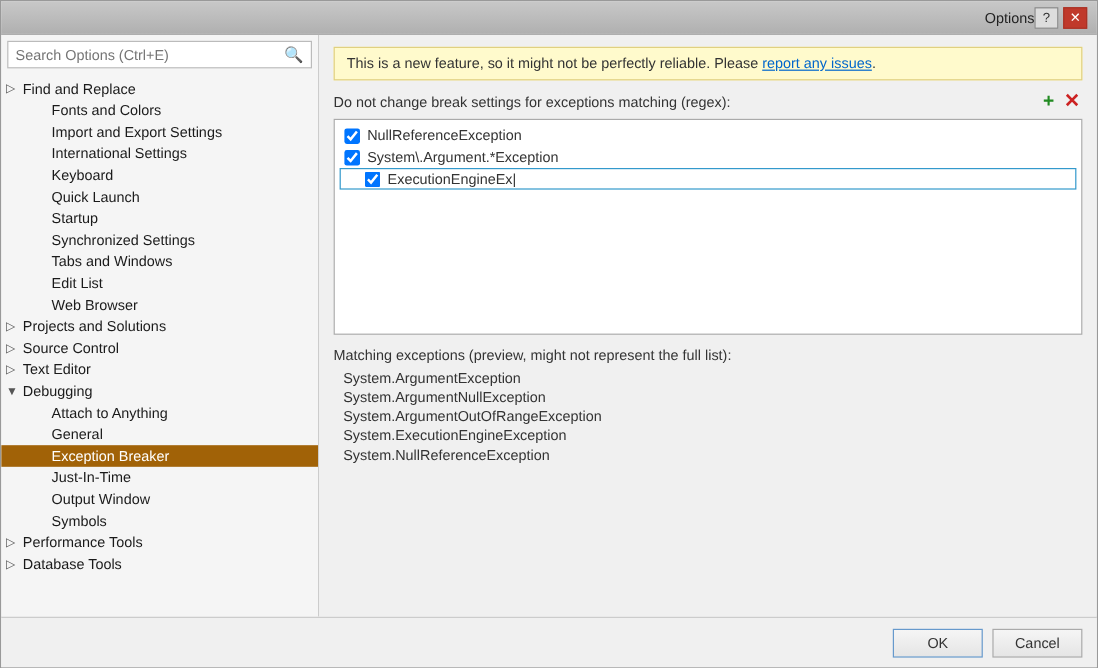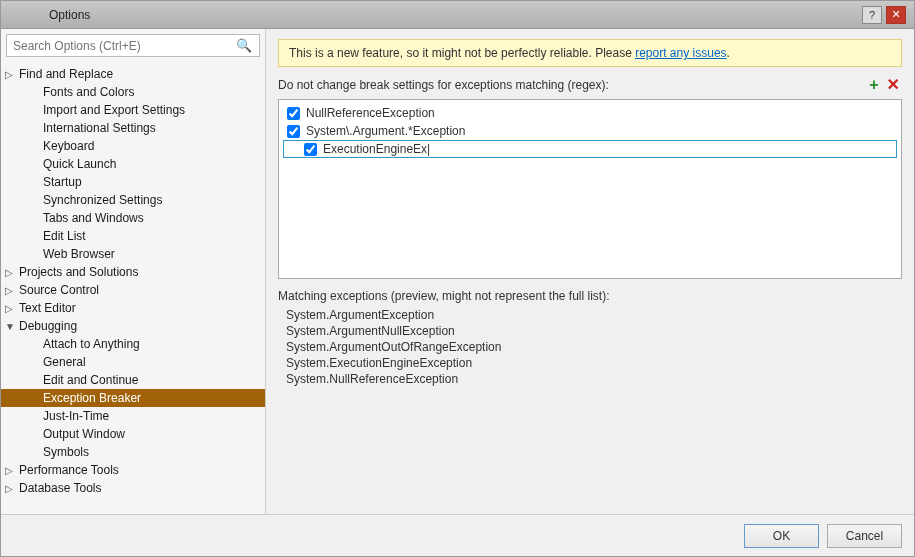--- a/index.html
+++ b/index.html
@@ -27,21 +27,21 @@
       display: flex;
       align-items: center;
       justify-content: space-between;
       padding: 0 8px;
       border-bottom: 1px solid #999;
     }
     .title-bar-title {
       font-size: 12px;
       color: #222;
       flex: 1;
-      text-align: left;
+      text-align: right;
     }
     .title-bar-buttons {
       display: flex;
       gap: 4px;
     }
     .title-btn {
       width: 20px;
       height: 18px;
       border: 1px solid #888;
       background: #ddd;
@@ -343,24 +343,20 @@
           <span class="label">Debugging</span>
         </div>
         <div class="tree-item tree-child">
           <span class="arrow"></span>
           <span class="label">Attach to Anything</span>
         </div>
         <div class="tree-item tree-child">
           <span class="arrow"></span>
           <span class="label">General</span>
         </div>
-        <div class="tree-item tree-child">
-          <span class="arrow"></span>
-          <span class="label">Edit and Continue</span>
-        </div>
         <div class="tree-item tree-child selected">
           <span class="arrow"></span>
           <span class="label">Exception Breaker</span>
         </div>
         <div class="tree-item tree-child">
           <span class="arrow"></span>
           <span class="label">Just-In-Time</span>
         </div>
         <div class="tree-item tree-child">
           <span class="arrow"></span>

